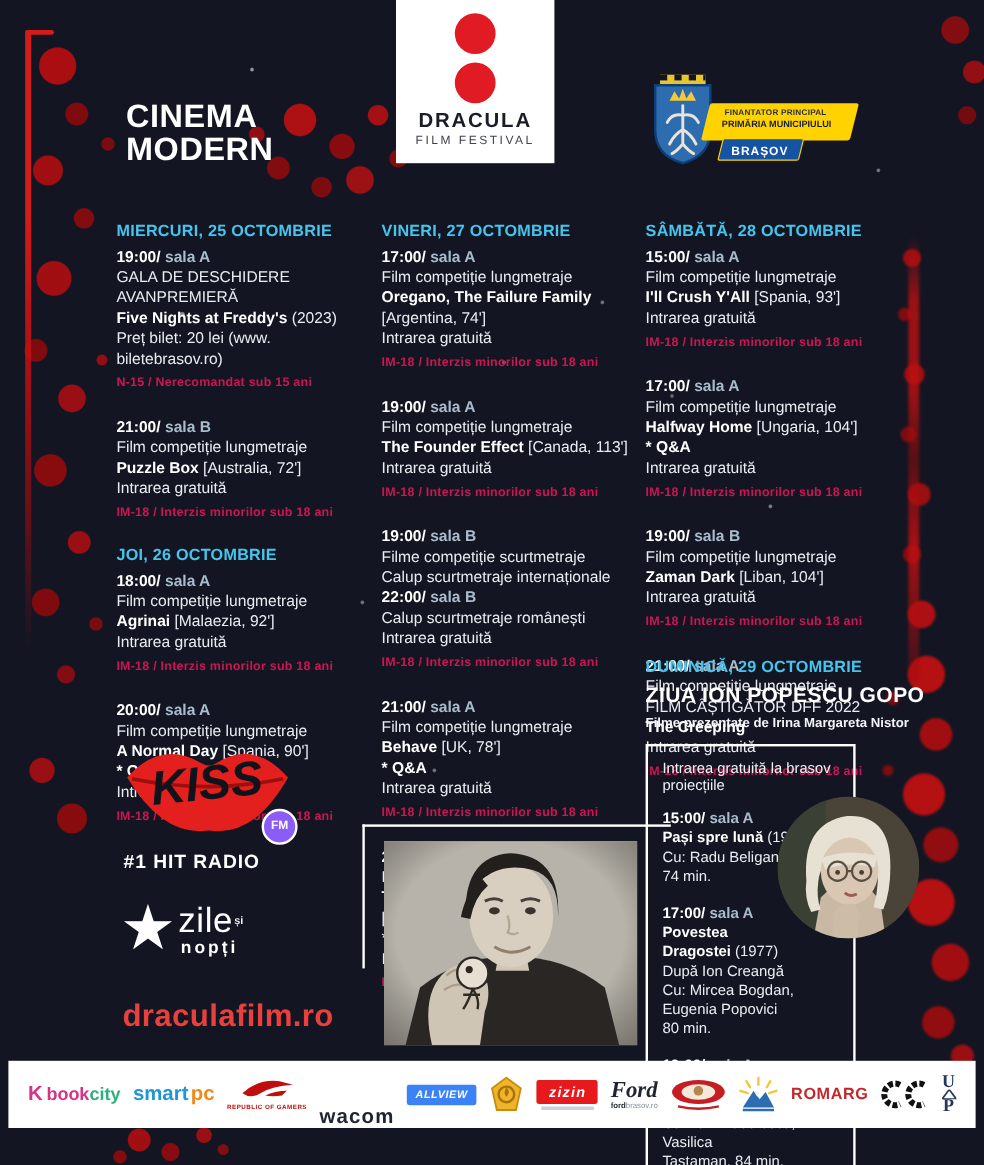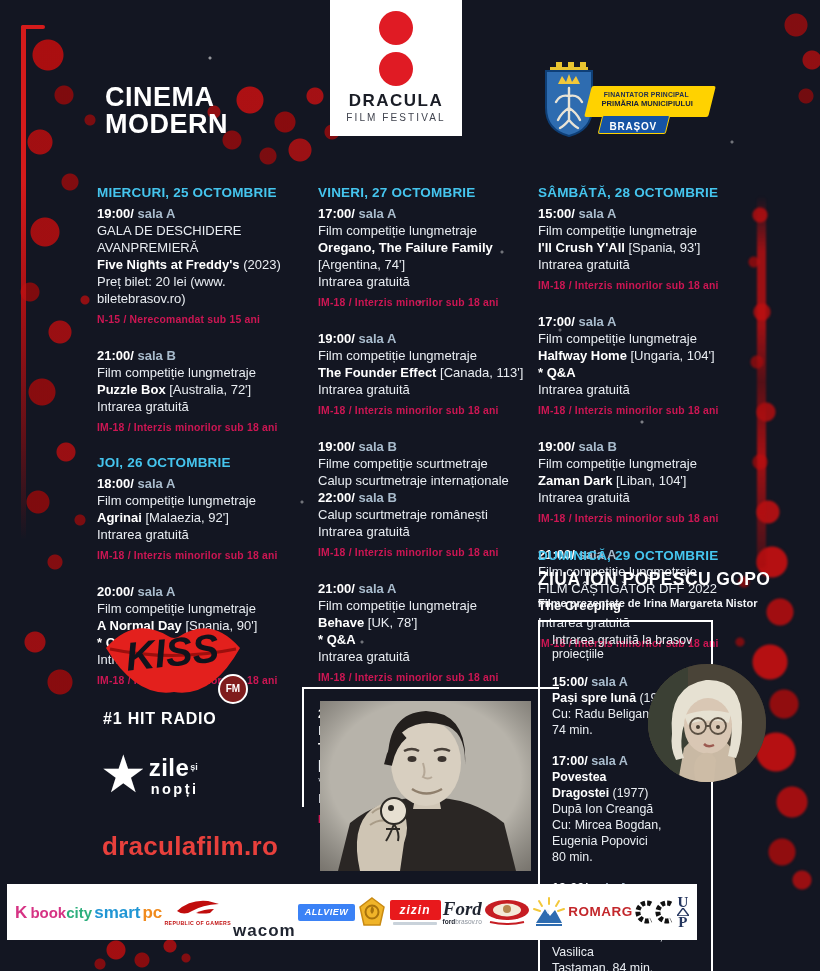--- a/index.html
+++ b/index.html
@@ -120,33 +120,33 @@
   .gopo-boxwrap{position:relative;width:175px;border:2px solid #fff;padding:11px 10px 10px 12px;box-sizing:border-box;min-height:246px;}
   .gopo-note{font-size:12.3px;margin-bottom:13px;}
   .gopo-boxwrap .event{font-size:12.4px;line-height:16px;margin-bottom:15px;}
   .gopo-boxwrap .timeline{font-size:12.6px;}
   .nistor{left:648px;top:664px;width:118px;height:118px;border-radius:50%;overflow:hidden;background:#3c382e;}
   .gopo-frame{left:302px;top:687px;width:255px;height:118px;border-top:2px solid #fff;border-left:2px solid #fff;}
   .gopo-photo{left:320px;top:701px;width:211px;height:170px;background:#b7b3aa;overflow:hidden;}
 
   
   .kiss{left:100px;top:614px;width:150px;height:92px;}
-  .kiss-fm{position:absolute;left:118px;top:60px;width:26px;height:26px;border-radius:50%;background:#7f1d1d;
+  .kiss-fm{position:absolute;left:118px;top:60px;width:26px;height:26px;border-radius:50%;background:#8b5cf6;
     border:2.5px solid #fff;text-align:center;font-size:10px;font-weight:800;color:#fff;line-height:25px;}
   .kiss-tag{left:103px;top:710px;font-size:16px;font-weight:800;letter-spacing:.8px;color:#fff;}
   .zile{left:100px;top:748px;display:flex;align-items:center;}
   .zile-star{font-size:52px;color:#fff;line-height:52px;margin-right:2px;}
   .zile-text{position:relative;top:2px;}
-  .zile-big{font-size:24px;font-weight:700;color:#fff;line-height:26px;letter-spacing:.5px;}
+  .zile-big{font-size:29px;font-weight:400;color:#fff;line-height:26px;letter-spacing:.5px;}
   .zile-si{font-size:9px;font-weight:700;vertical-align:super;margin-left:1px;}
   .zile-small{font-size:14.5px;font-weight:700;color:#fff;letter-spacing:2.5px;margin-left:2px;}
   .site{left:102px;top:831px;font-size:26px;font-weight:700;color:#e8403c;letter-spacing:.3px;}
 
   
-  .strip{left:7px;top:884px;width:690px;height:56px;background:#fff;display:flex;align-items:center;
+  .strip{left:7px;top:884px;width:806px;height:56px;background:#fff;display:flex;align-items:center;
     justify-content:space-evenly;padding:0 6px;box-sizing:border-box;}
   .sp{display:flex;flex-direction:column;align-items:center;justify-content:center;line-height:1;}
   .bk-k{color:#d63384;font-weight:800;font-size:17px;margin-right:3px;}
   .bk-1{color:#d63384;font-weight:800;font-size:15px;}
   .bk-2{color:#2eaf7d;font-weight:800;font-size:15px;}
   .sm-1{color:#2196d4;font-weight:700;font-size:17px;}
   .sm-2{color:#f08a1d;font-weight:700;font-size:17px;margin-left:2px;}
   .rog-t{color:#c00d0d;font-size:5.2px;font-weight:800;letter-spacing:.4px;margin-top:2px;text-align:center;}
   .wacom{color:#1f2430;font-weight:800;font-size:17px;letter-spacing:1px;margin-top:36px;}
   .allview{background:#3b82f6;color:#fff;font-weight:700;font-style:italic;font-size:9px;

